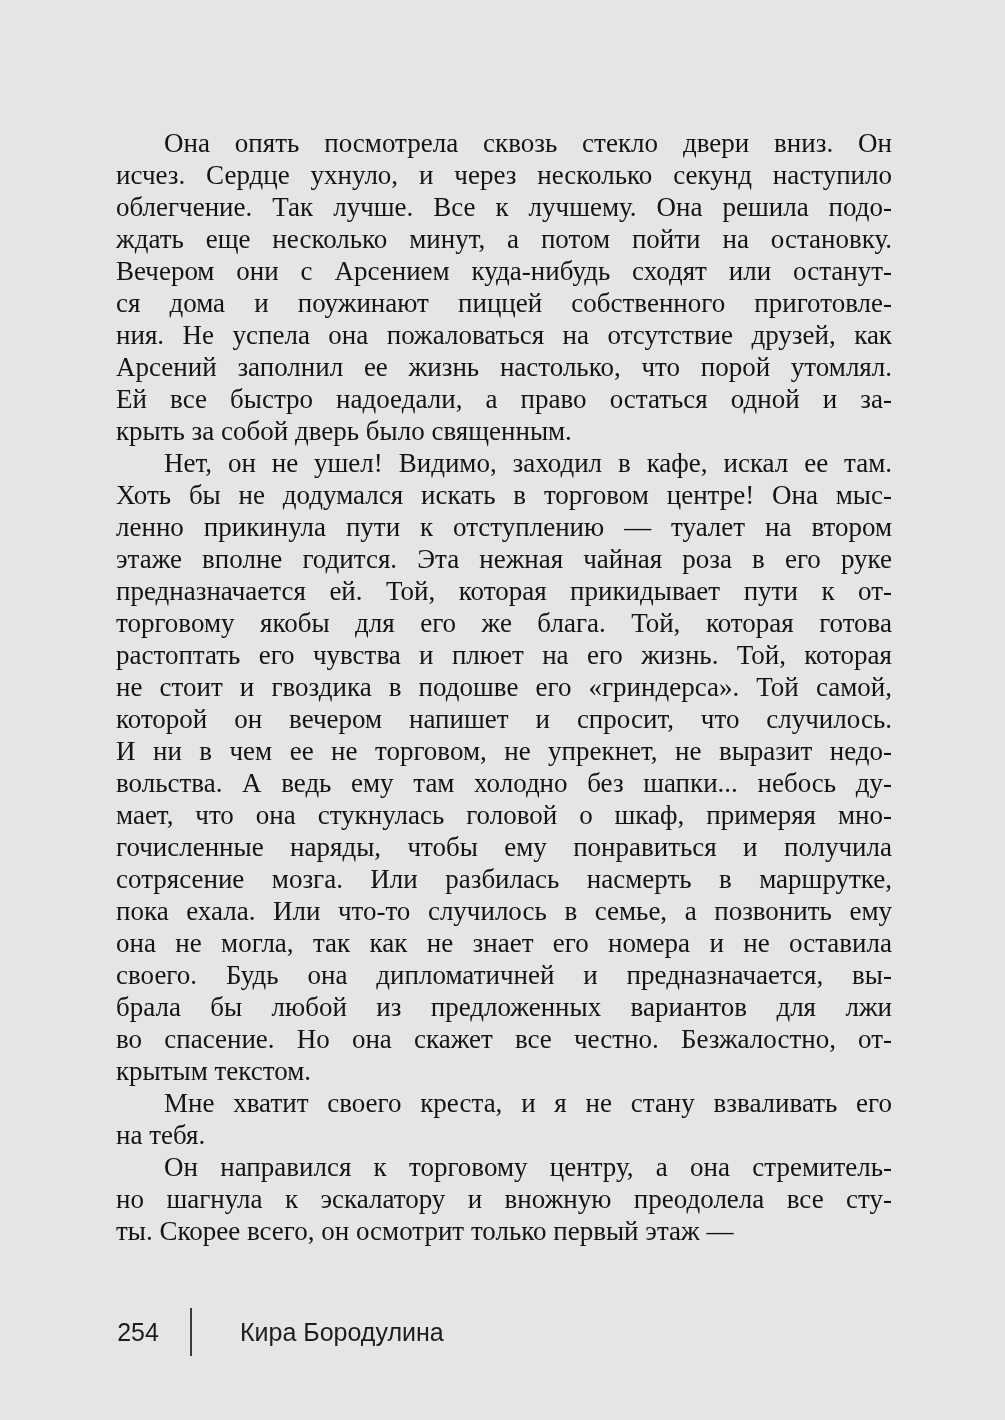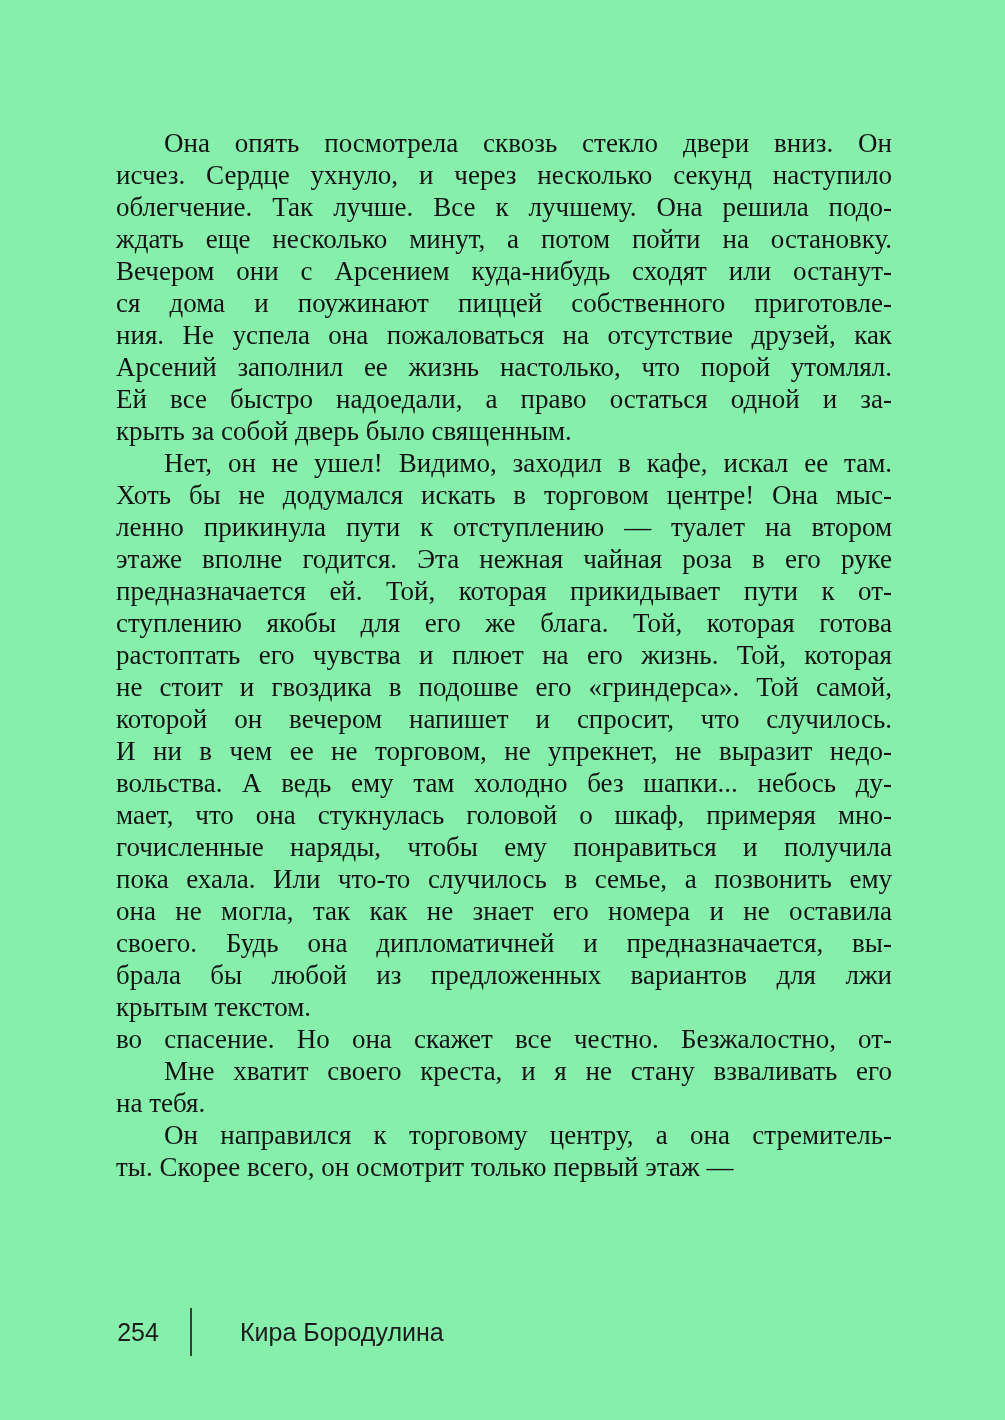--- a/index.html
+++ b/index.html
@@ -4,21 +4,21 @@
 <style>
   html, body {
     margin: 0;
     padding: 0;
     background: #ffffff;
   }
   .page {
     position: relative;
     width: 1005px;
     height: 1420px;
-    background: #86efac;
+    background: #e5e5e5;
     overflow: hidden;
   }
   .text-block {
     position: absolute;
     left: 116px;
     top: 127px;
     width: 776px;
     font-family: "Liberation Serif", "DejaVu Serif", serif;
     font-size: 27px;
     line-height: 32px;
@@ -79,37 +79,39 @@
       <div class="line">ся дома и поужинают пиццей собственного приготовле-</div>
       <div class="line">ния. Не успела она пожаловаться на отсутствие друзей, как</div>
       <div class="line">Арсений заполнил ее жизнь настолько, что порой утомлял.</div>
       <div class="line">Ей все быстро надоедали, а право остаться одной и за-</div>
       <div class="line plast">крыть за собой дверь было священным.</div>
       <div class="line first">Нет, он не ушел! Видимо, заходил в кафе, искал ее там.</div>
       <div class="line">Хоть бы не додумался искать в торговом центре! Она мыс-</div>
       <div class="line">ленно прикинула пути к отступлению — туалет на втором</div>
       <div class="line">этаже вполне годится. Эта нежная чайная роза в его руке</div>
       <div class="line">предназначается ей. Той, которая прикидывает пути к от-</div>
-      <div class="line">ступлению якобы для его же блага. Той, которая готова</div>
+      <div class="line">торговому якобы для его же блага. Той, которая готова</div>
       <div class="line">растоптать его чувства и плюет на его жизнь. Той, которая</div>
       <div class="line">не стоит и гвоздика в подошве его «гриндерса». Той самой,</div>
       <div class="line">которой он вечером напишет и спросит, что случилось.</div>
       <div class="line">И ни в чем ее не торговом, не упрекнет, не выразит недо-</div>
       <div class="line">вольства. А ведь ему там холодно без шапки... небось ду-</div>
       <div class="line">мает, что она стукнулась головой о шкаф, примеряя мно-</div>
       <div class="line">гочисленные наряды, чтобы ему понравиться и получила</div>
+      <div class="line">сотрясение мозга. Или разбилась насмерть в маршрутке,</div>
       <div class="line">пока ехала. Или что-то случилось в семье, а позвонить ему</div>
       <div class="line">она не могла, так как не знает его номера и не оставила</div>
       <div class="line">своего. Будь она дипломатичней и предназначается, вы-</div>
       <div class="line">брала бы любой из предложенных вариантов для лжи</div>
+      <div class="line">во спасение. Но она скажет все честно. Безжалостно, от-</div>
       <div class="line plast">крытым текстом.</div>
-      <div class="line">во спасение. Но она скажет все честно. Безжалостно, от-</div>
       <div class="line first">Мне хватит своего креста, и я не стану взваливать его</div>
       <div class="line plast">на тебя.</div>
       <div class="line first">Он направился к торговому центру, а она стремитель-</div>
+      <div class="line">но шагнула к эскалатору и вножную преодолела все сту-</div>
       <div class="line plast">ты. Скорее всего, он осмотрит только первый этаж —</div>
     </main>
   <footer class="footer">
     <span class="pagenum">254</span>
     <span class="rule"></span>
     <span class="running">Кира Бородулина</span>
   </footer>
 </div>
 
 </body></html>

